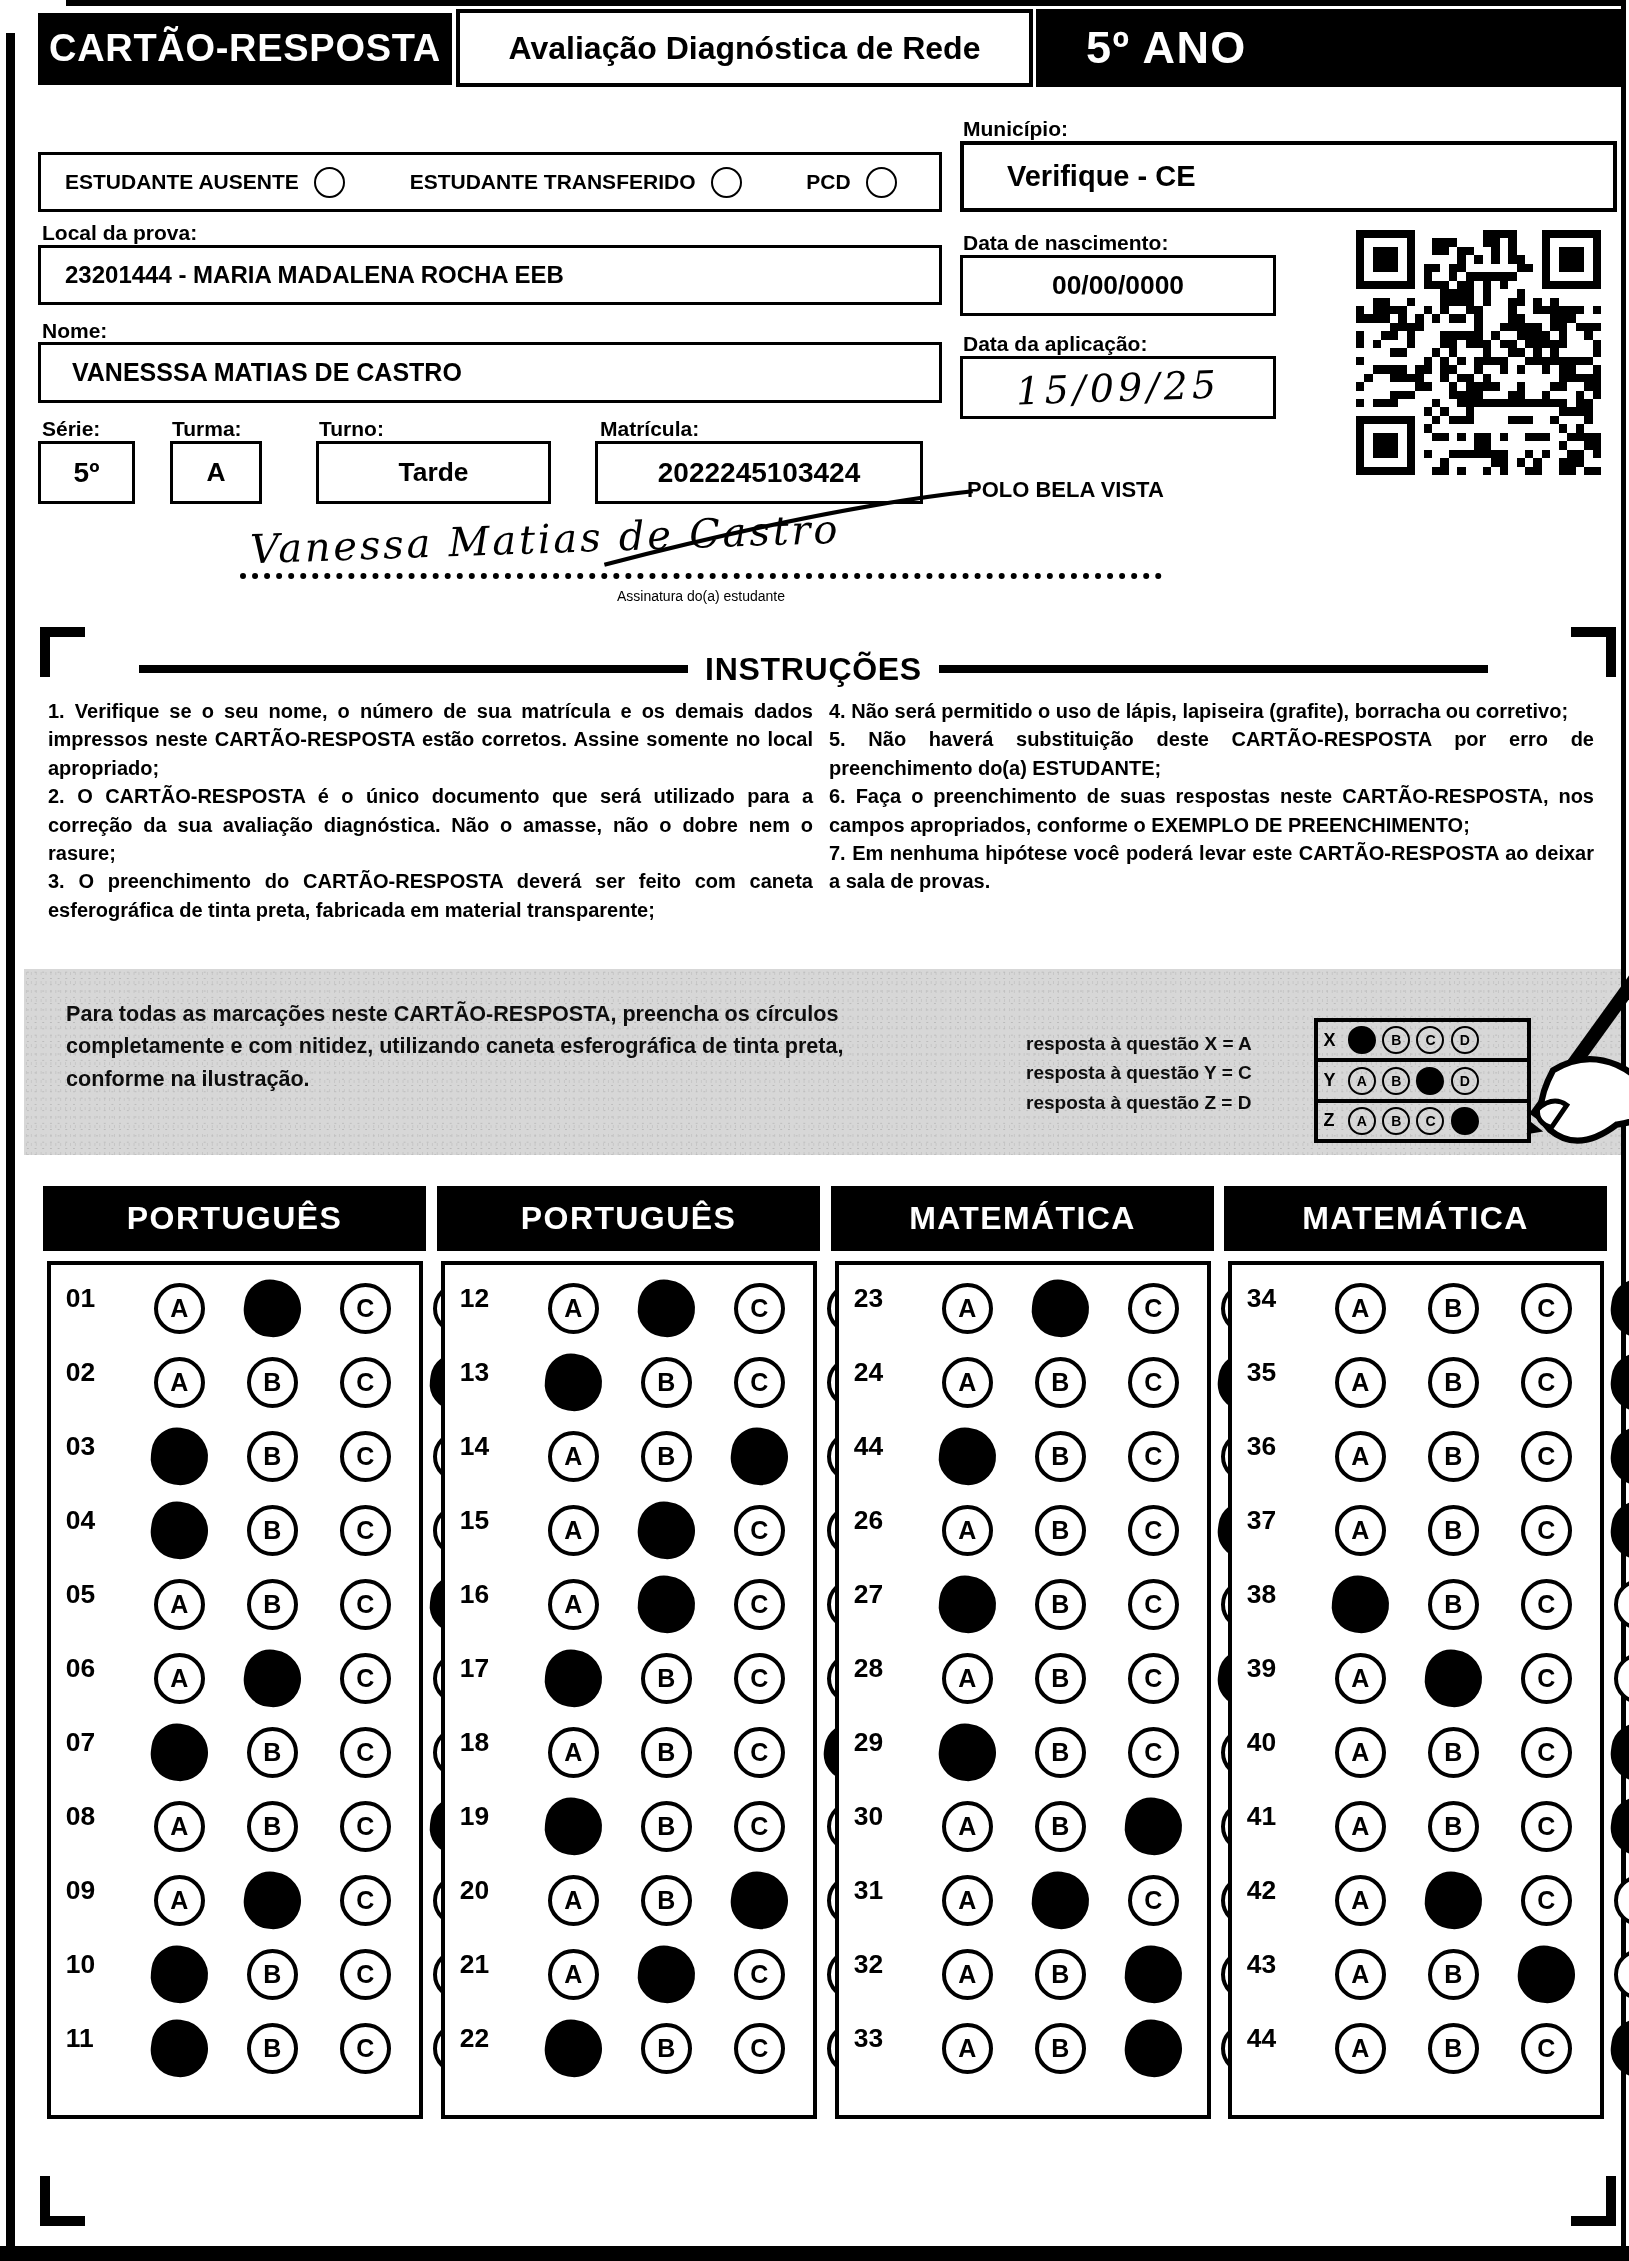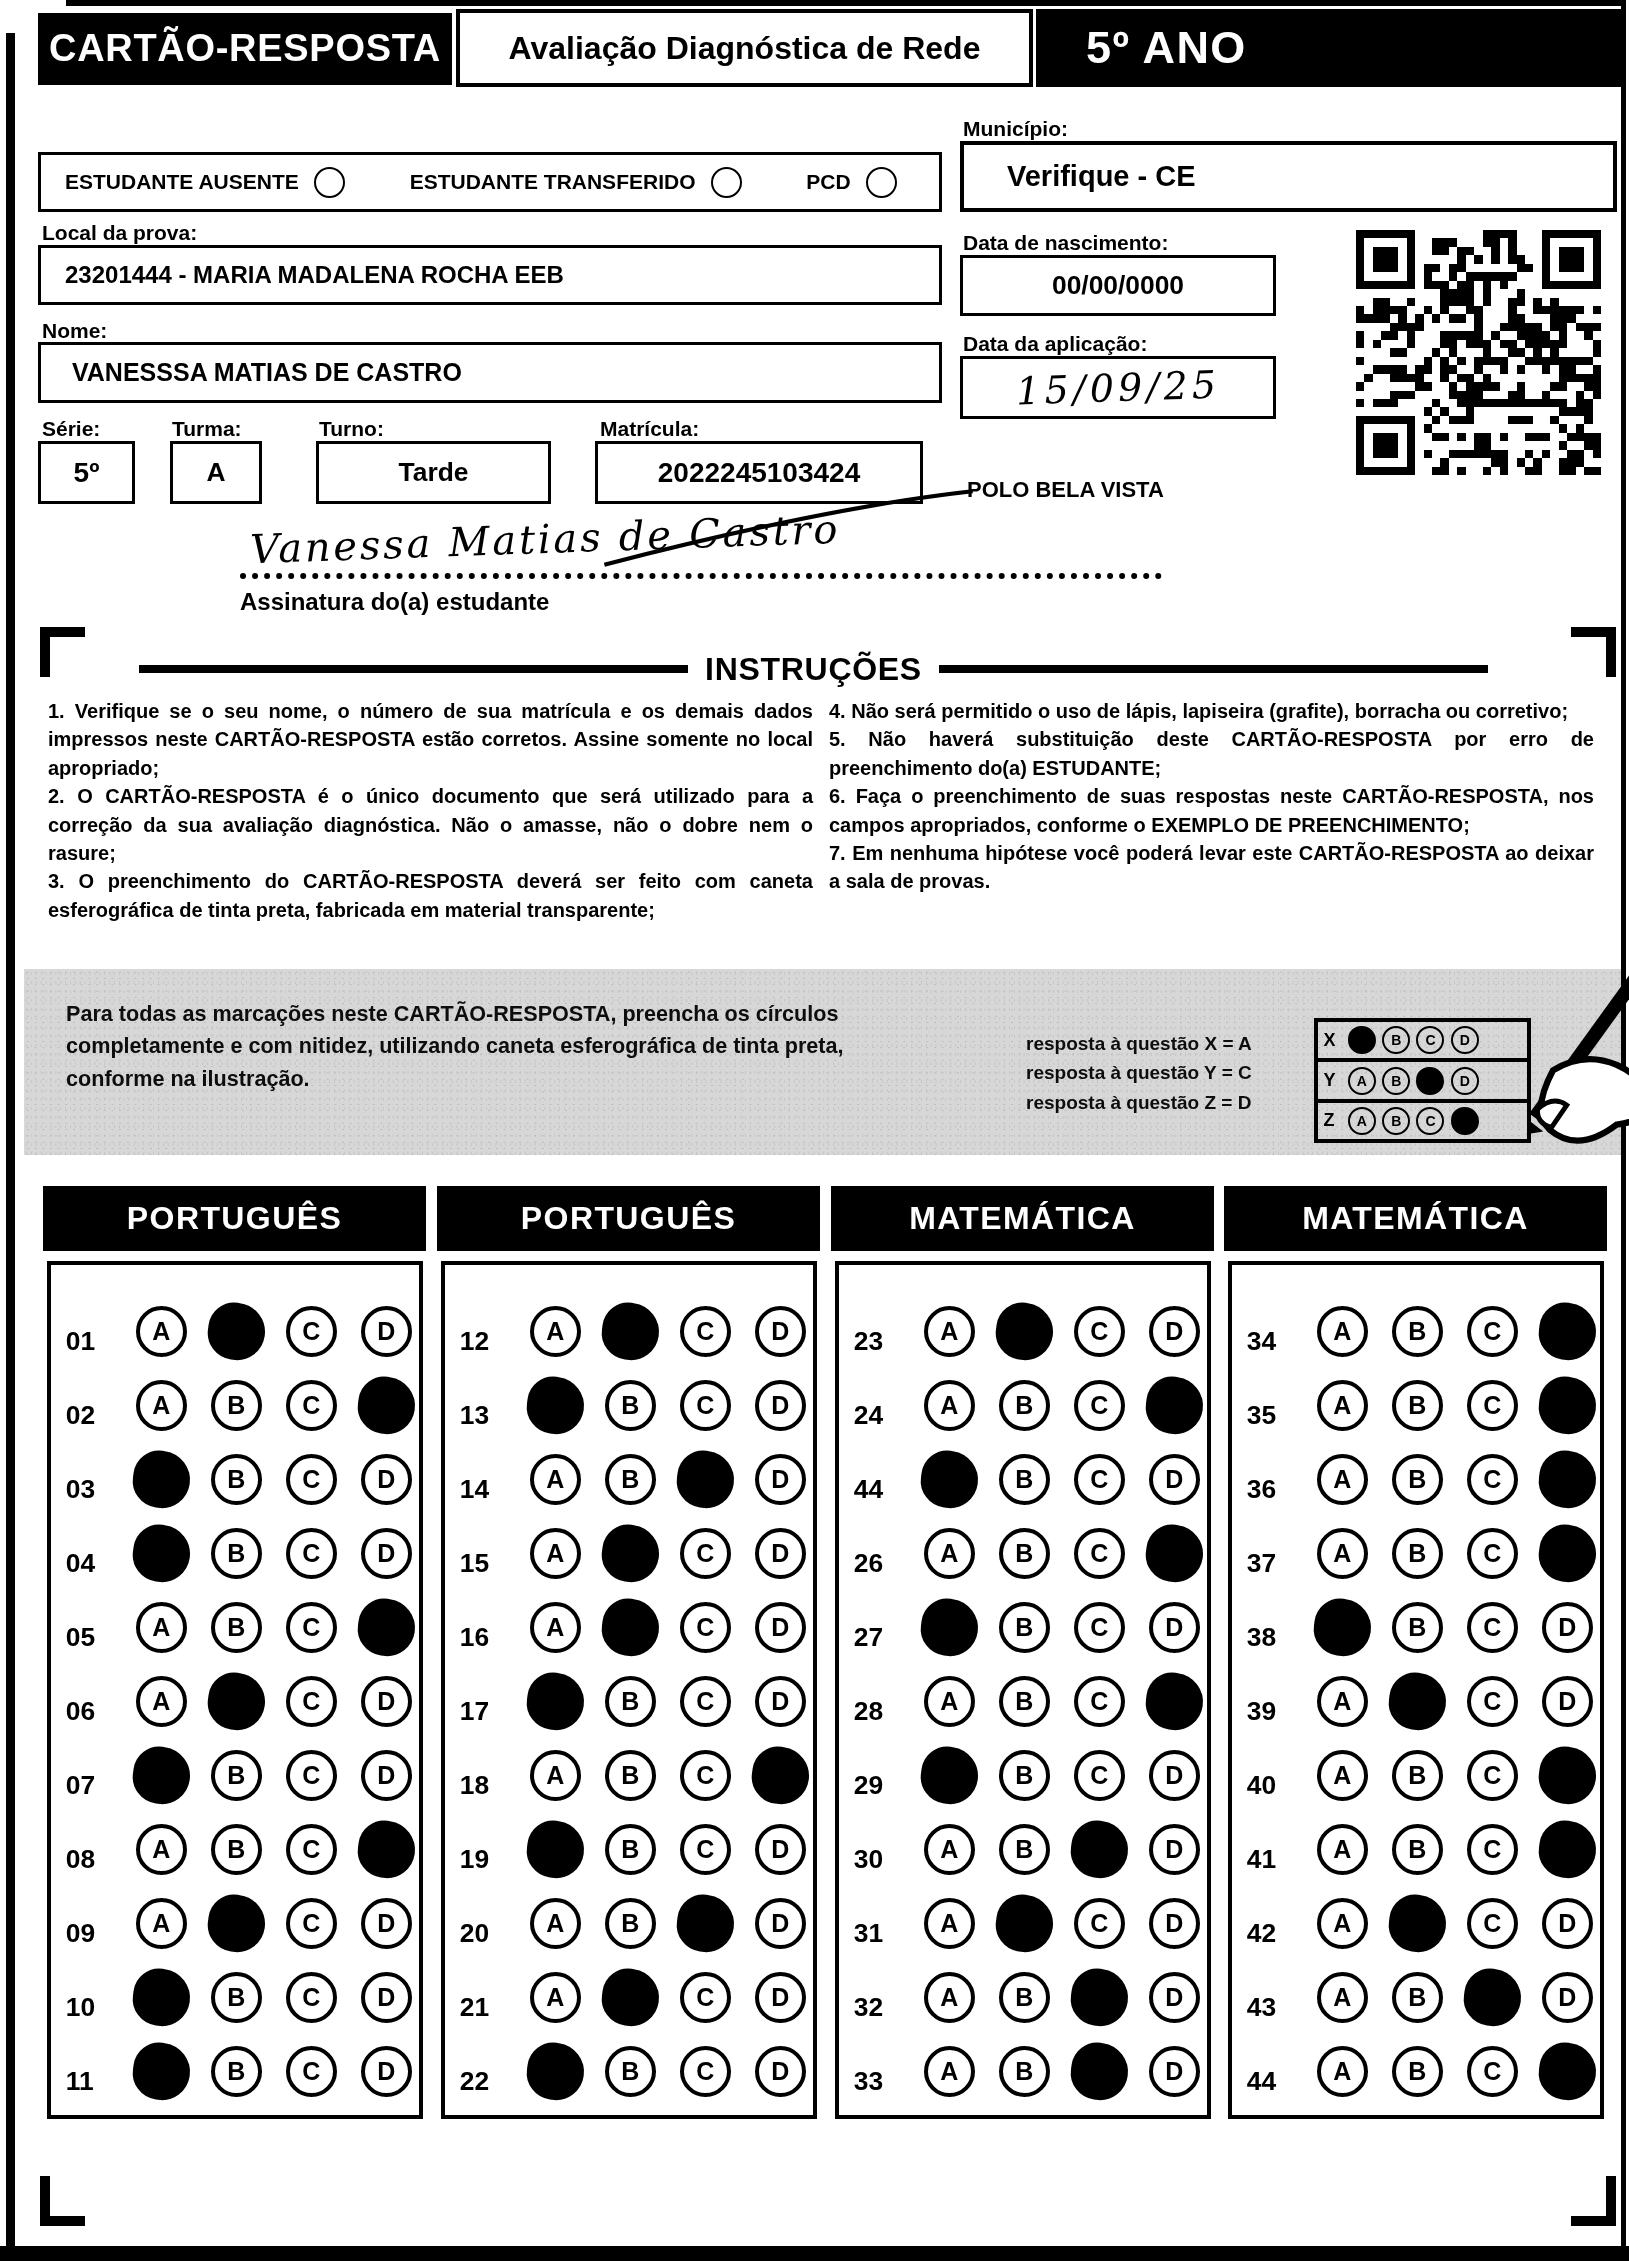--- a/index.html
+++ b/index.html
@@ -70,21 +70,21 @@
   .mg-bubble { width:28px; height:28px; border:2.1px solid #000; border-radius:50%;
                display:flex; align-items:center; justify-content:center;
                font-size:14px; font-weight:bold; }
   .mg-bubble.filled { background:#000; color:transparent; border-radius:48% 52% 50% 50%; }
 
   
   .ans-col { position:absolute; top:1186px; width:383px; }
   .ans-header { height:65px; background:#000; color:#fff; display:flex; align-items:center; justify-content:center;
                 font-size:32px; font-weight:bold; letter-spacing:1.4px; }
   .ans-box { margin:9.7px 0 0 3.5px; width:376px; height:858px; border:4.2px solid #000; padding-top:18px; background:#fff; }
-  .ans-row { display:flex; align-items:flex-end; height:74px; padding-left:15.3px; }
+  .ans-row { display:flex; align-items:flex-start; height:74px; padding-left:15.3px;gap:18px; }
   .ans-num { width:46px; font-size:26.4px; font-weight:bold; flex:none; }
   .bubble { width:51px; height:51px; border:4.2px solid #000; border-radius:50%; flex:none;
             display:flex; align-items:center; justify-content:center;
             font-size:25px; font-weight:bold; background:#fff; margin-left:24px; }
   .bubble:first-of-type { margin-left:4.2px; }
   .bubble.filled { background:#000; border-color:#000; color:transparent;
                    border-radius:47% 53% 51% 49%; transform:scale(1.12) rotate(8deg); }
 </style>
 </head>
 <body>
@@ -480,21 +480,21 @@
       </g>
     </svg>
 
   <div class="abs" style="left:967px; top:477px; font-size:22px; font-weight:bold;">POLO BELA VISTA</div>
   <svg class="abs" style="left:598px; top:483px;" width="379" height="90" viewBox="0 0 545 130">
     <path d="M 540 12 Q 330 35 8 118" fill="none" stroke="#000" stroke-width="6"></path>
   </svg>
 
   <div class="abs sig-script" style="left:250px; top:516px; font-size:40px; letter-spacing:2.8px; transform:rotate(-2deg); white-space:nowrap;">Vanessa Matias de Castro</div>
   <div class="abs" style="left:240px; top:543px; width:922px; height:36px; border-bottom:6.3px dotted #000;"></div>
-  <div class="abs" style="left:240px; top:588px; width:922px; text-align:left; font-size:24px; font-weight:bold;">Assinatura do(a) estudante</div>
+  <div class="abs" style="left:240px; top:588px; width:922px; text-align:center; font-size:14px; font-weight:normal;">Assinatura do(a) estudante</div>
 
   <div class="bracket tl" style="left:40px;   top:627px;"></div>
   <div class="bracket tr" style="left:1571px; top:627px;"></div>
   <div class="instr-title-row">
     <div class="line"></div>
     <div class="instr-title">INSTRUÇÕES</div>
     <div class="line"></div>
   </div>
   <div class="instr" style="left:48px;" id="instr-left">
       <p>1. Verifique se o seu nome, o número de sua matrícula e os demais dados impressos neste CARTÃO-RESPOSTA estão corretos. Assine somente no local apropriado;</p>

